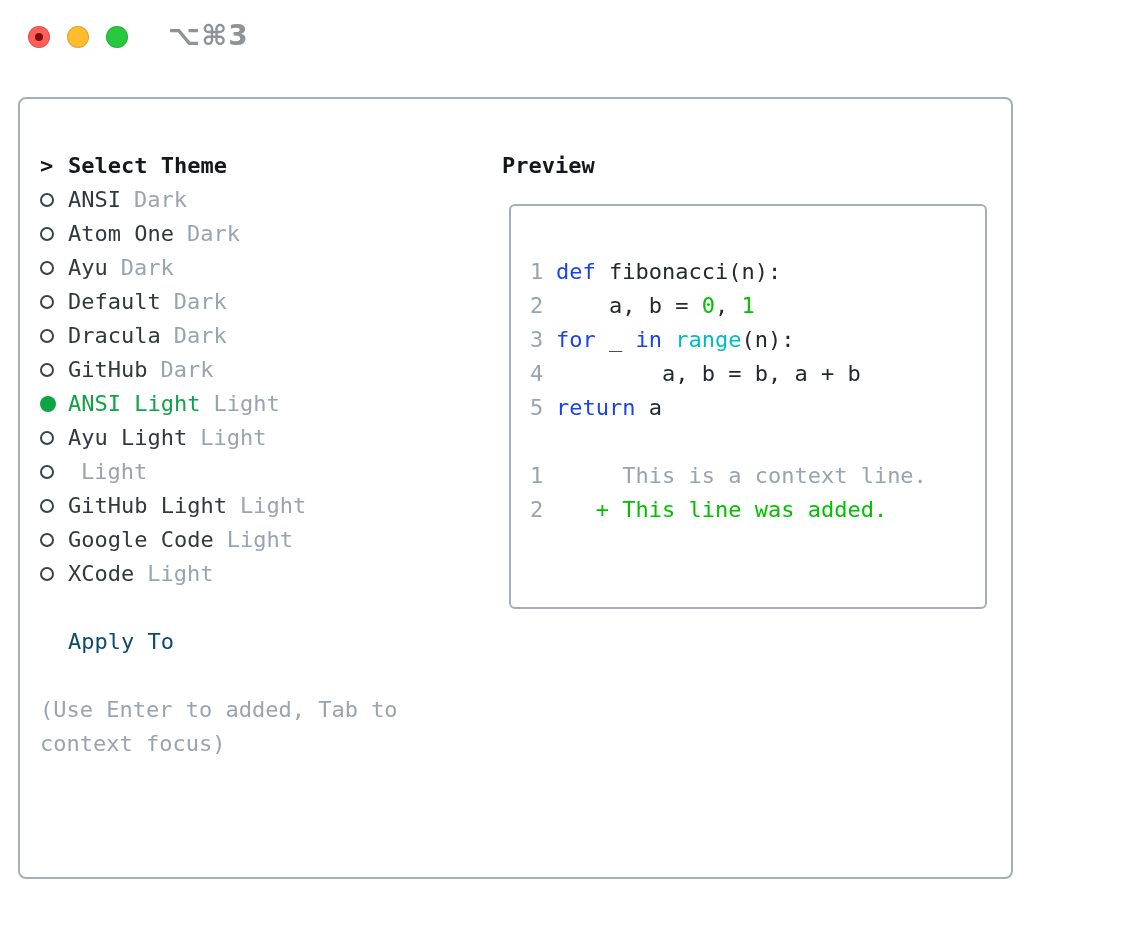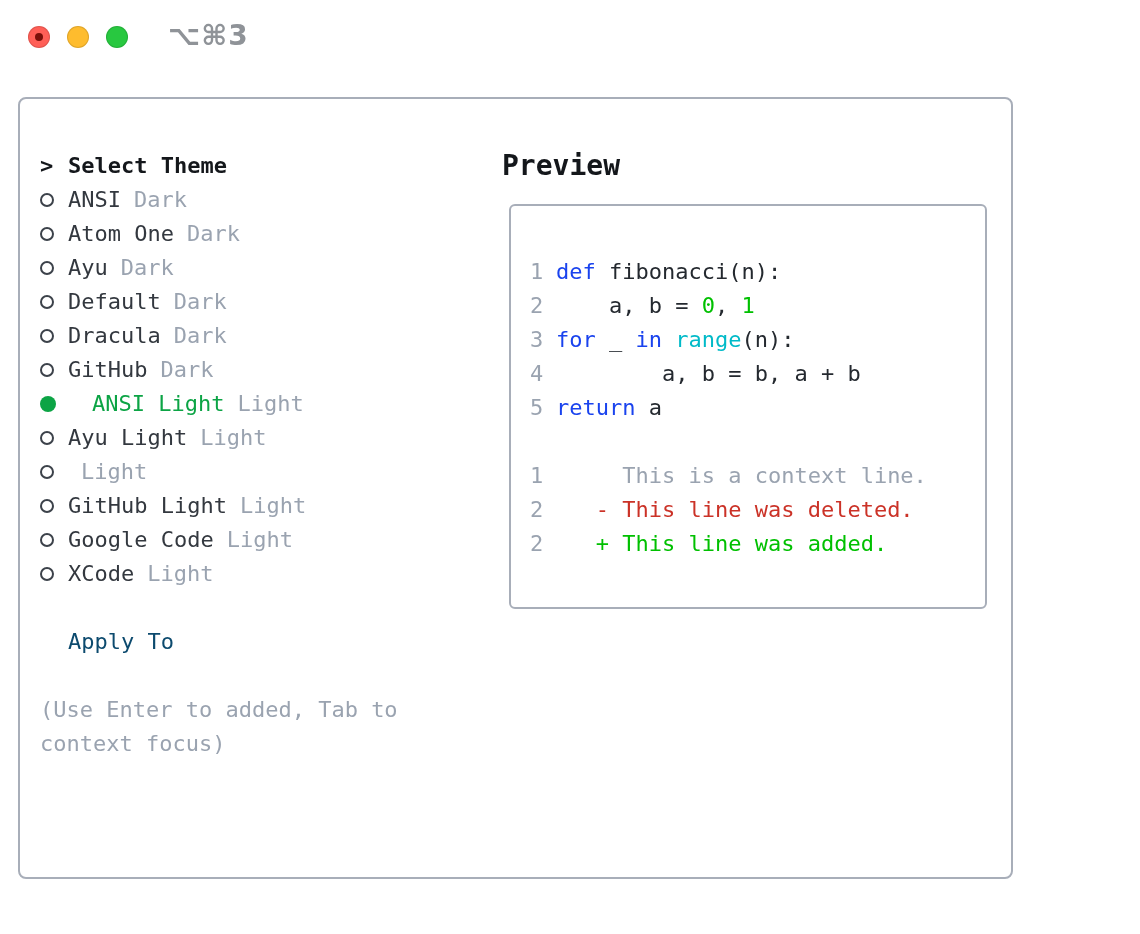--- a/index.html
+++ b/index.html
@@ -91,30 +91,30 @@
     width: 14px; height: 14px;
     border: 2.5px solid #3c424a;
     border-radius: 50%;
   }
   .radio.on {
     width: 16px; height: 16px;
     border: none;
     background: #0ca445;
   }
   .label { color: #33383f; }
-  .label.selected { color: #0ca445; margin-left: 24px; }
+  .label.selected { color: #0ca445; }
   .tag { color: #9aa3b0; margin-left: 13px; }
   .apply-hdr { padding-left: 28px; color: #0c4a6e; }
   .help { color: #9aa3b0; }
   
   .preview-title {
     position: absolute;
     left: 482px; top: 50px;
     height: 34px; line-height: 34px;
-    font-size: 28px;
+    font-size: 22px;
     font-weight: bold;
     color: #14171b;
   }
   .preview-box {
     position: absolute;
     left: 489px; top: 105px;
     width: 478px; height: 405px;
     box-sizing: border-box;
     border: 2px solid #a8aeb9;
     border-radius: 6px;
@@ -186,19 +186,18 @@
       <div id="code-lines">
           <div class="pline"><span class="lnum">1</span><span class="tok-kw">def</span><span class="tok-plain"> fibonacci(n):</span></div>
           <div class="pline"><span class="lnum">2</span><span class="tok-plain">    a, b = </span><span class="tok-number">0</span><span class="tok-plain">, </span><span class="tok-number">1</span></div>
           <div class="pline"><span class="lnum">3</span><span class="tok-kw">for</span><span class="tok-plain"> _ </span><span class="tok-kw">in</span><span class="tok-plain"> </span><span class="tok-builtin">range</span><span class="tok-plain">(n):</span></div>
           <div class="pline"><span class="lnum">4</span><span class="tok-plain">        a, b = b, a + b</span></div>
           <div class="pline"><span class="lnum">5</span><span class="tok-kw">return</span><span class="tok-plain"> a</span></div>
         </div>
       <div class="spacer"></div>
       <div id="diff-lines">
           <div class="pline"><span class="lnum">1</span><span class="tok-context">     This is a context line.</span></div>
-          <div class="pline"><span class="lnum">2</span><span class="tok-deleted">   - This line was deleted.</span></div>
           <div class="pline"><span class="lnum">2</span><span class="tok-added">   + This line was added.</span></div>
         </div>
     </div>
 
   </div>
 </div>
 
 </body></html>

